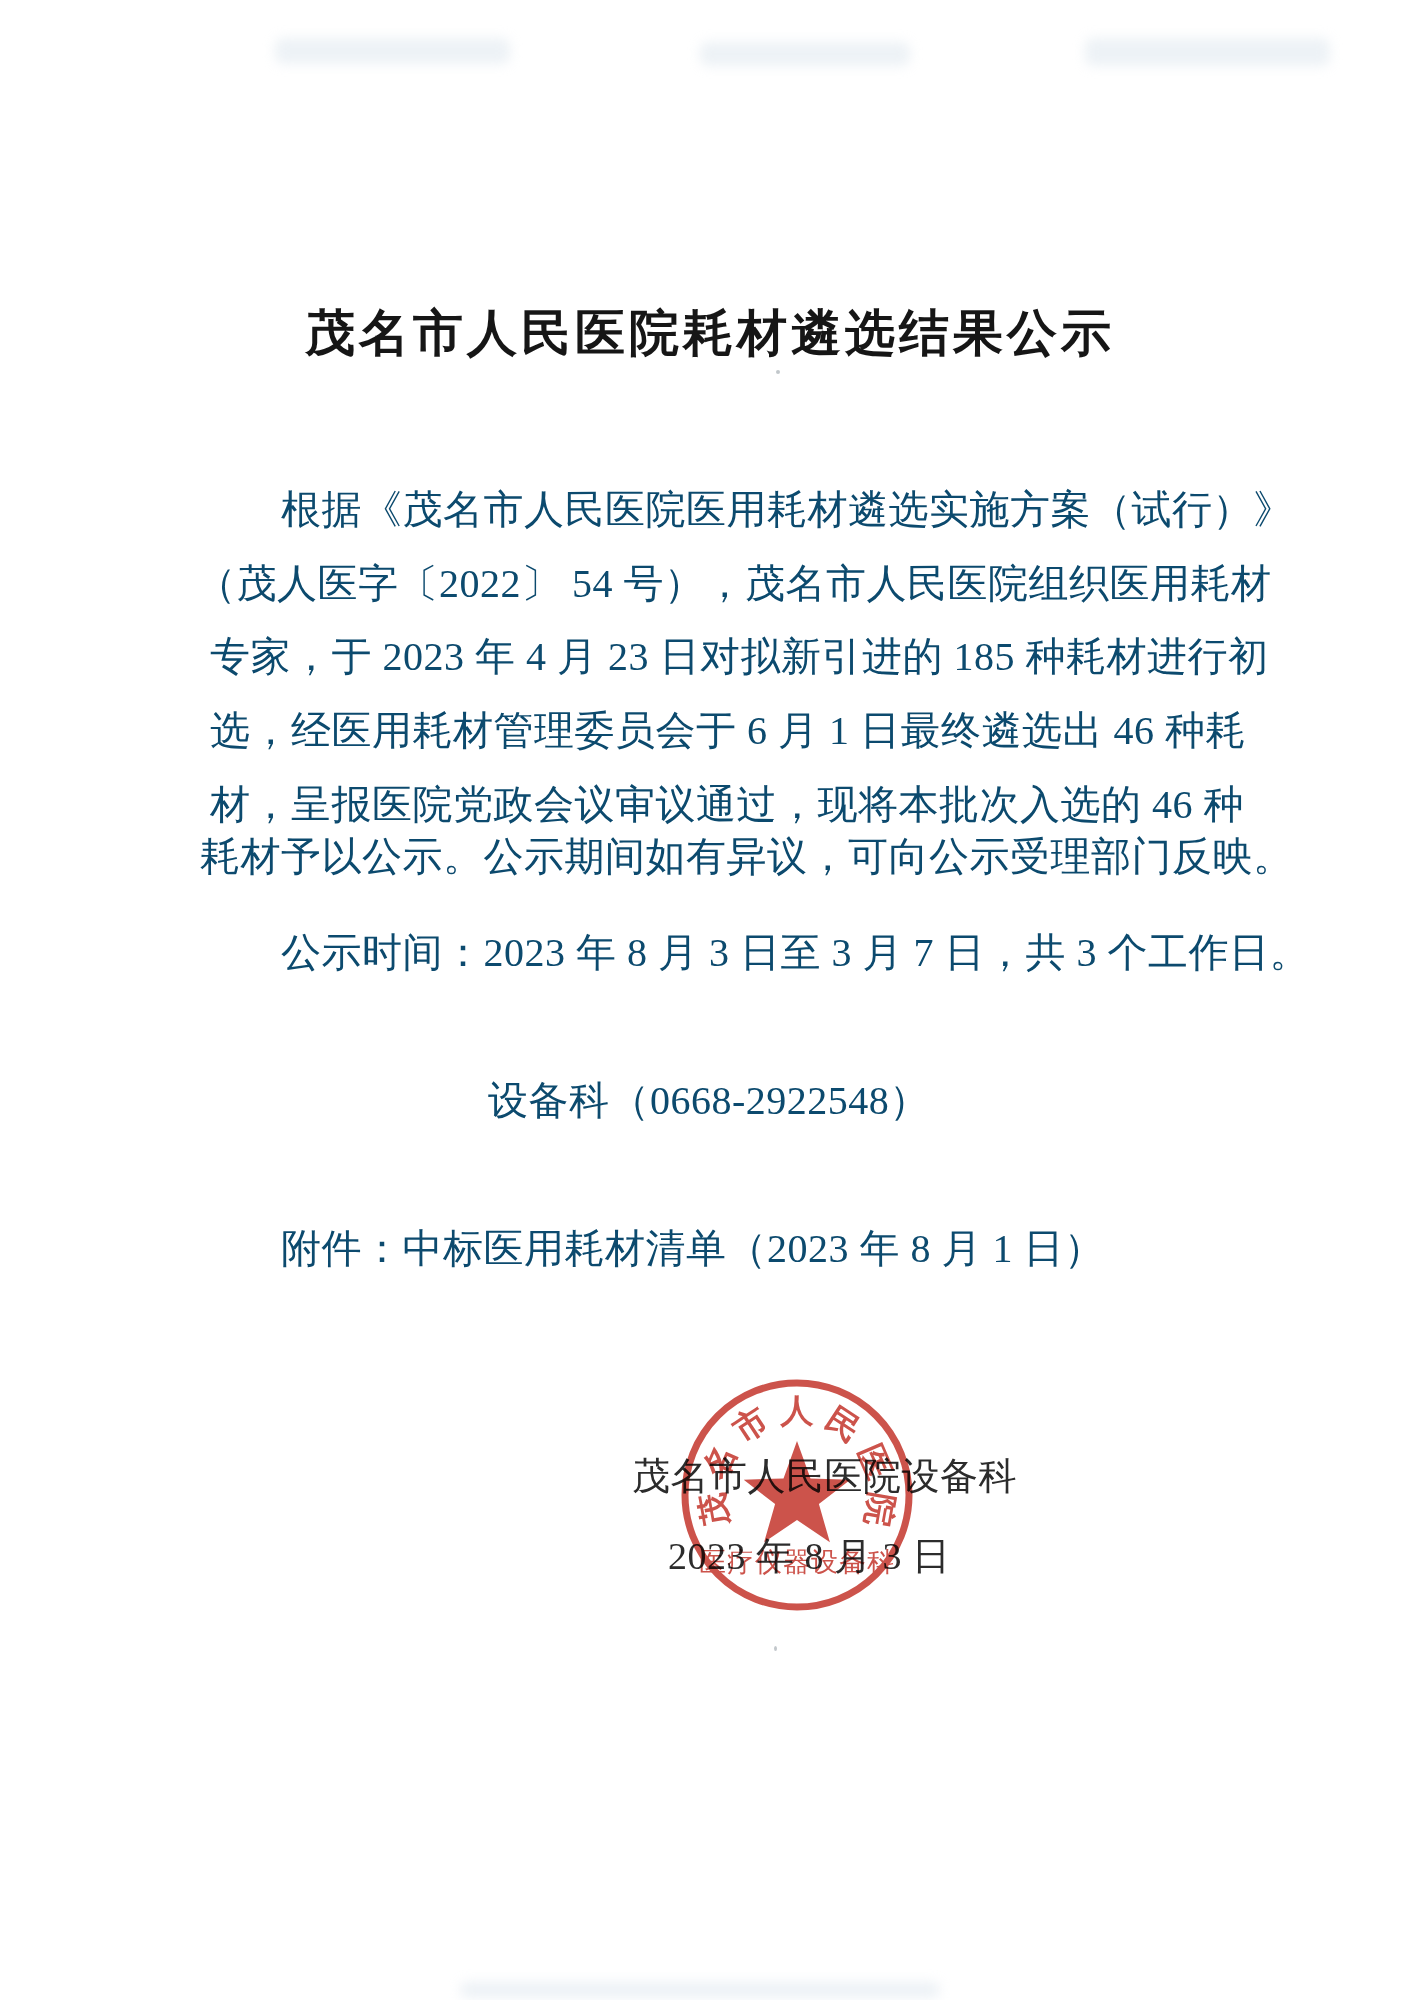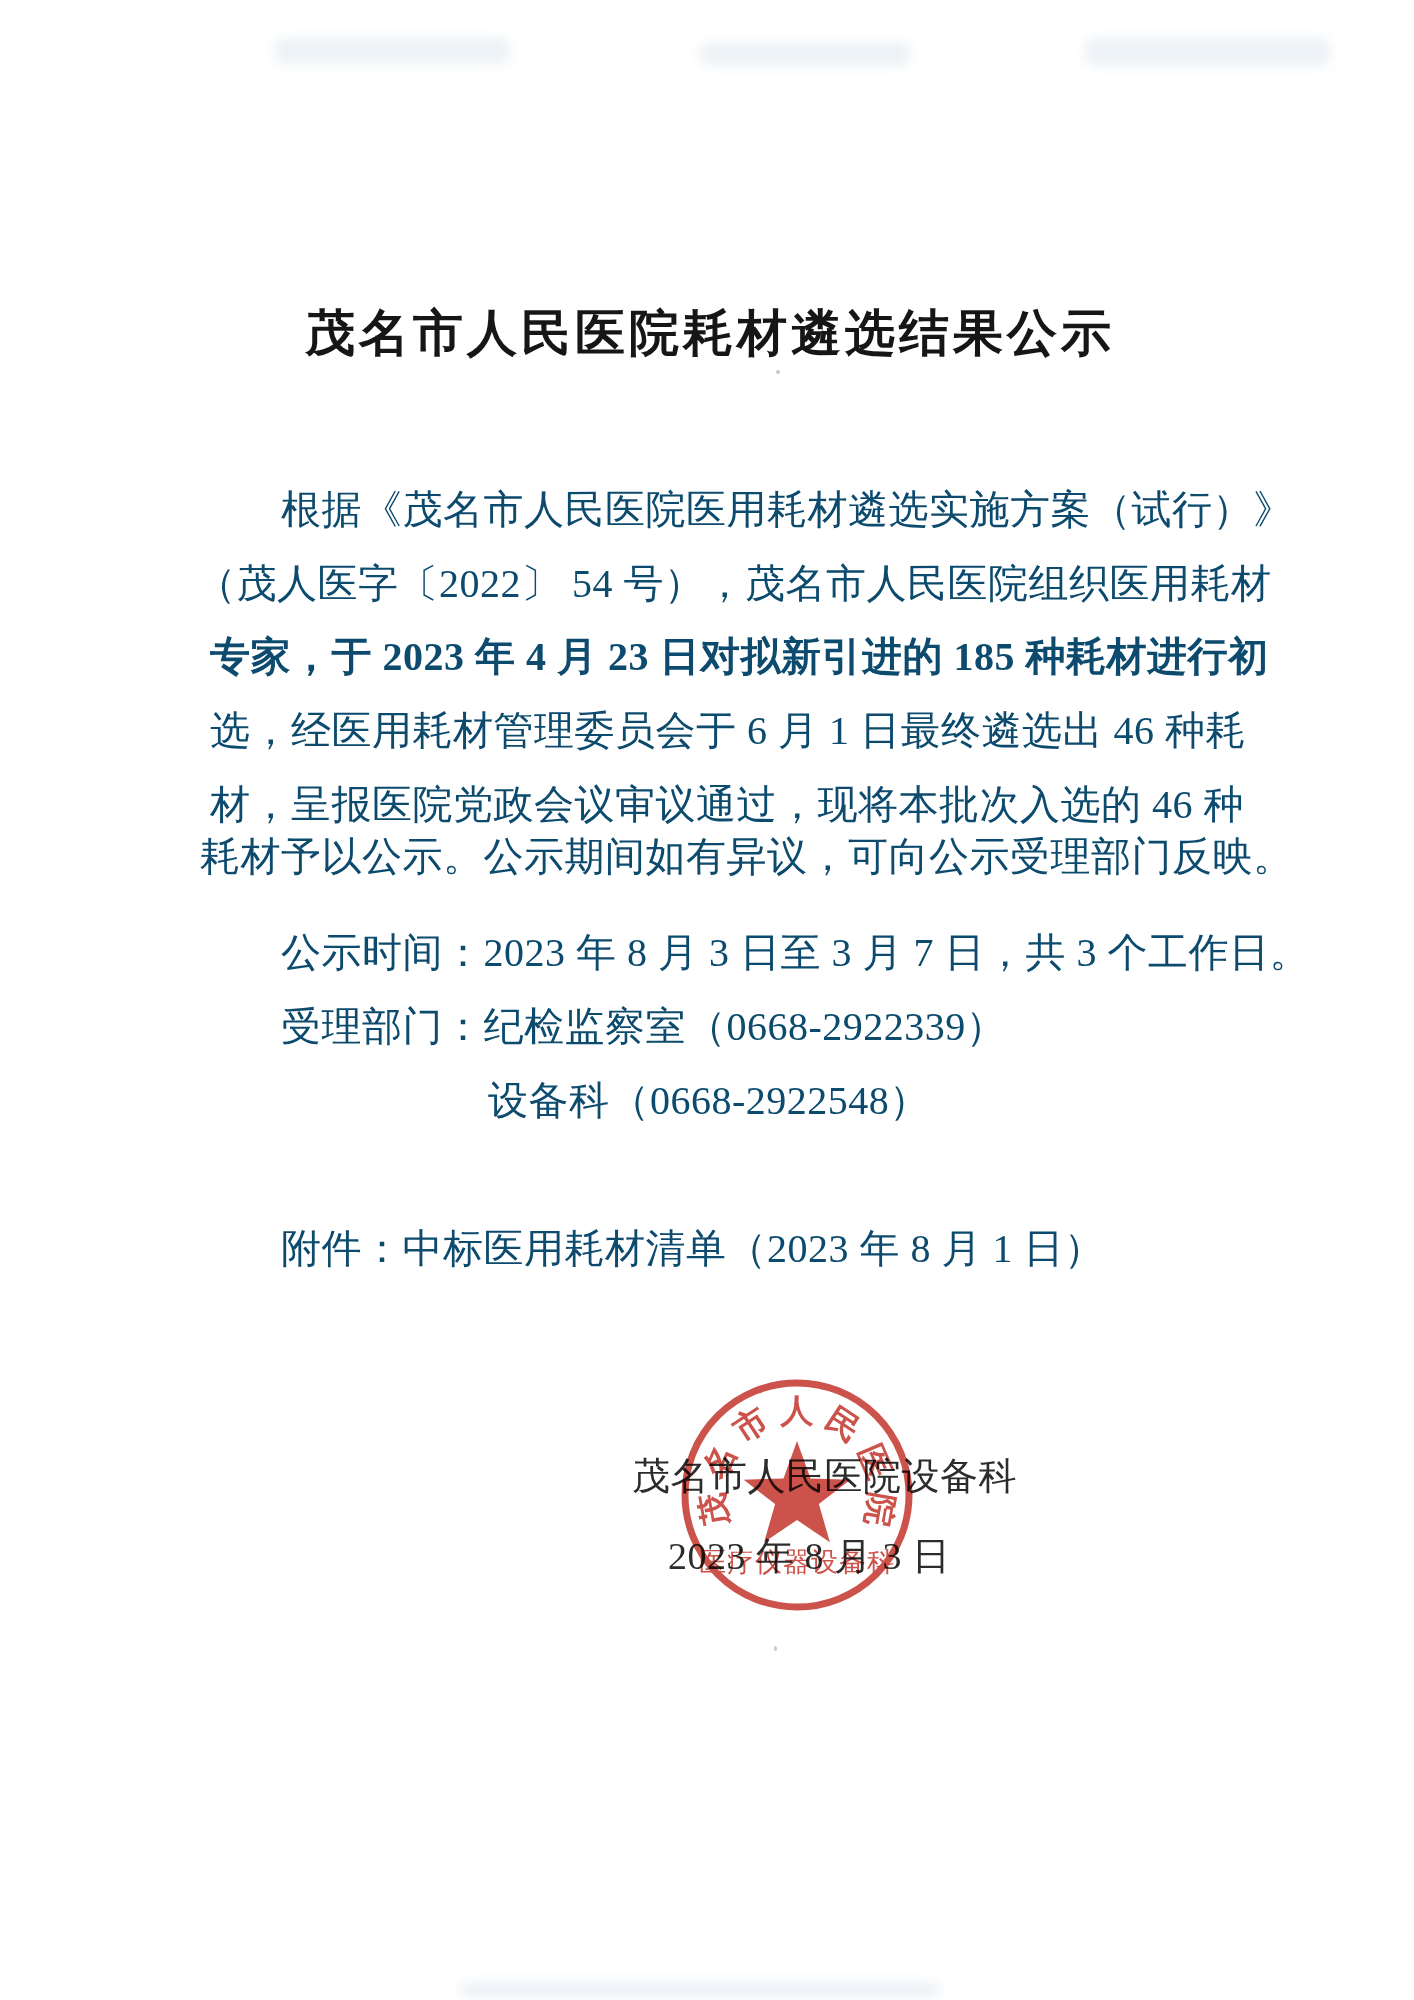--- a/index.html
+++ b/index.html
@@ -72,26 +72,25 @@
   <div class="ghost" style="left:700px;top:42px;width:210px;height:24px;"></div>
   <div class="ghost" style="left:1085px;top:38px;width:245px;height:28px;"></div>
   <div class="ghost" style="left:460px;top:1982px;width:480px;height:16px;"></div>
   <div class="speck" style="left:776px;top:370px;width:4px;height:4px;"></div>
   <div class="speck" style="left:774px;top:1646px;width:3px;height:5px;"></div>
 
   <div class="doc-title">茂名市人民医院耗材遴选结果公示</div>
 
   <div class="line" style="left:281px;top:490px;">根据《茂名市人民医院医用耗材遴选实施方案（试行）》</div>
   <div class="line" style="left:196px;top:564px;">（茂人医字〔2022〕 54 号），茂名市人民医院组织医用耗材</div>
-  <div class="line" style="left:210px;top:637px;font-weight:bold;">专家，于 2023 年 4 月 23 日对拟新引进的 185 种耗材进行初</div>
+  <div class="line" style="left:210px;top:637px;">专家，于 2023 年 4 月 23 日对拟新引进的 185 种耗材进行初</div>
   <div class="line" style="left:210px;top:711px;">选，经医用耗材管理委员会于 6 月 1 日最终遴选出 46 种耗</div>
   <div class="line" style="left:210px;top:785px;">材，呈报医院党政会议审议通过，现将本批次入选的 46 种</div>
   <div class="line" style="left:200px;top:837px;">耗材予以公示。公示期间如有异议，可向公示受理部门反映。</div>
   <div class="line" style="left:281px;top:933px;">公示时间：2023 年 8 月 3 日至 3 月 7 日，共 3 个工作日。</div>
-  <div class="line" style="left:281px;top:1007px;">受理部门：纪检监察室（0668-2922339）</div>
   <div class="line" style="left:488px;top:1081px;">设备科（0668-2922548）</div>
 
   <div class="line" style="left:281px;top:1229px;">附件：中标医用耗材清单（2023 年 8 月 1 日）</div>
 
   <div class="sig" style="left:632px;top:1457px;">茂名市人民医院设备科</div>
   <div class="sig" style="left:668px;top:1537px;">2023 年 8 月 3 日</div>
 
   <div class="stamp" style="color: rgb(200, 68, 59);">
     <svg width="240" height="240" viewBox="0 0 240 240">
       <circle cx="120" cy="120" r="112" fill="none" stroke="currentColor" stroke-width="7"></circle>

